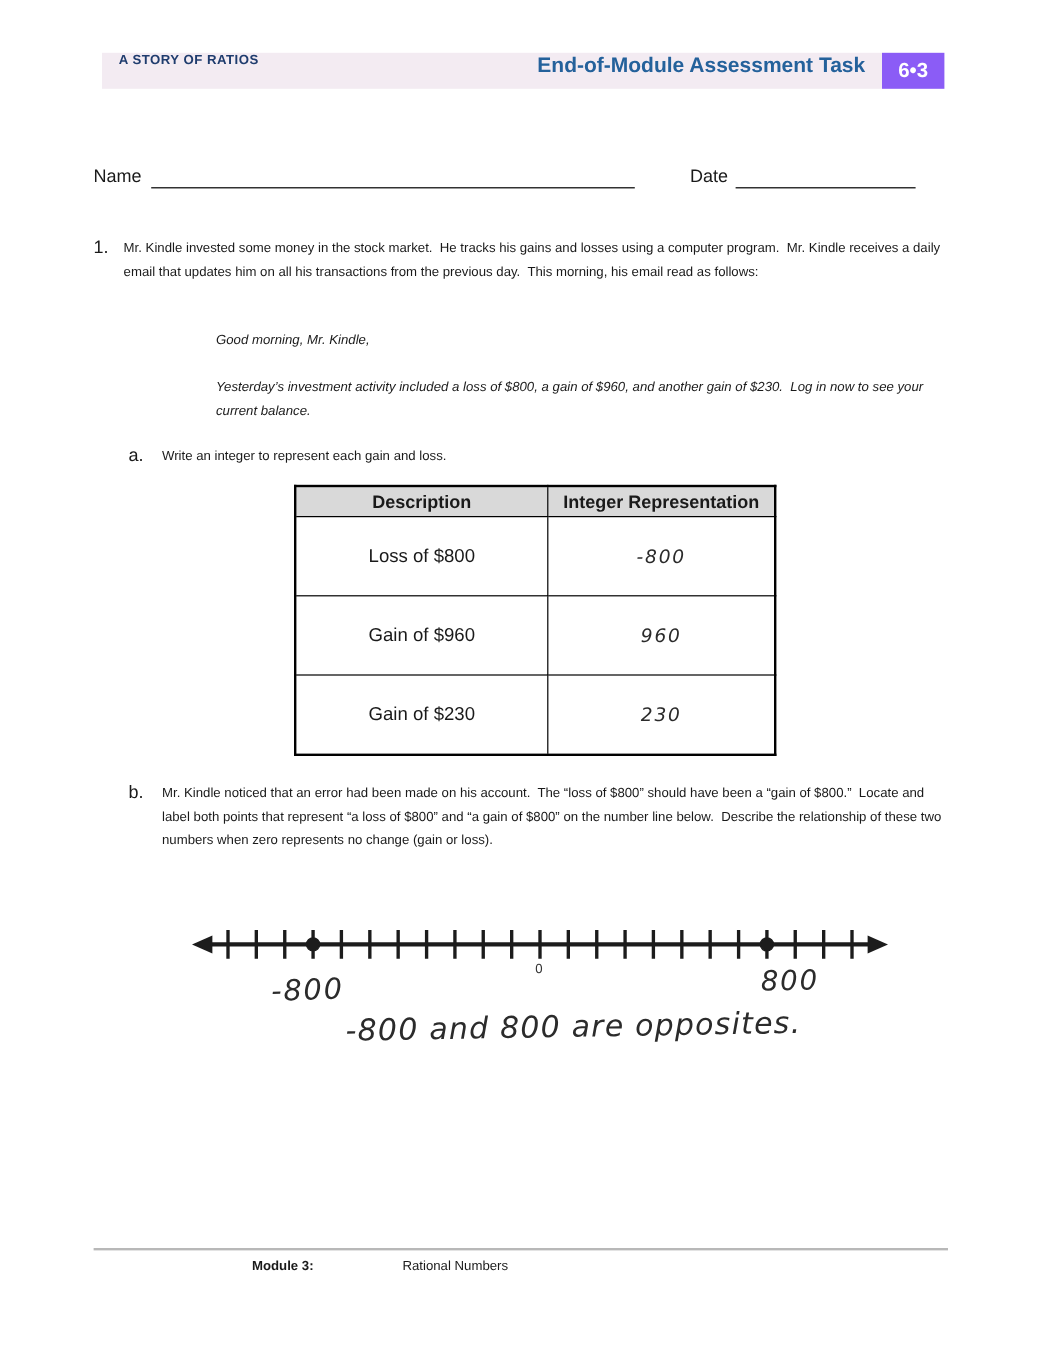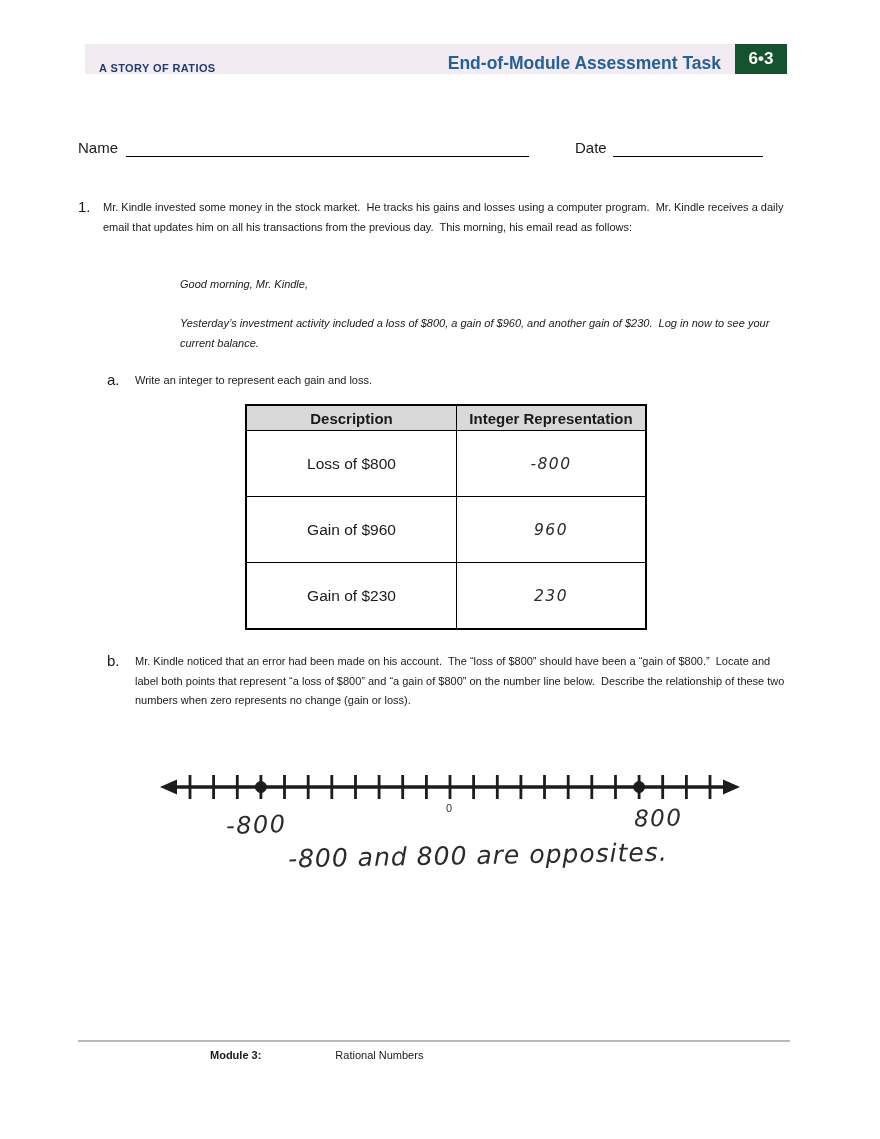--- a/index.html
+++ b/index.html
@@ -3,27 +3,27 @@
 <meta charset="utf-8">
 <style>
   html,body{margin:0;padding:0;background:#fff;}
   .page{
     position:relative;width:880px;height:1139px;background:#ffffff;
     font-family:"Liberation Sans",sans-serif;color:#1a1a1a;overflow:hidden;
   }
   
   .header{position:absolute;top:44px;left:85px;width:702px;height:30px;display:flex;}
   .header-band{
-    flex:1;background:#f3ebf2;display:flex;align-items:flex-end;
+    flex:1;background:#f3ebf2;display:flex;align-items:flex-start;
     justify-content:space-between;padding:0 14px;
   }
   .series-label{font-size:11px;font-weight:bold;letter-spacing:.4px;color:#1f3c6e;}
   .header-title{font-size:17.5px;font-weight:bold;color:#24619b;padding-left:28px;}
   .module-badge{
-    width:52px;background:#14532d;color:#fff;font-size:17px;font-weight:bold;
+    width:52px;background:#8b5cf6;color:#fff;font-size:17px;font-weight:bold;
     display:flex;align-items:center;justify-content:center;
   }
   
   .name-date{position:absolute;top:138px;left:78px;width:704px;display:flex;align-items:flex-end;font-size:15px;}
   .field-label{padding-bottom:1px;}
   .rule{border-bottom:1.5px solid #000;height:18px;display:inline-block;}
   .name-rule{width:403px;margin-left:8px;}
   .date-label{margin-left:46px;}
   .date-rule{width:150px;margin-left:6px;}
   

